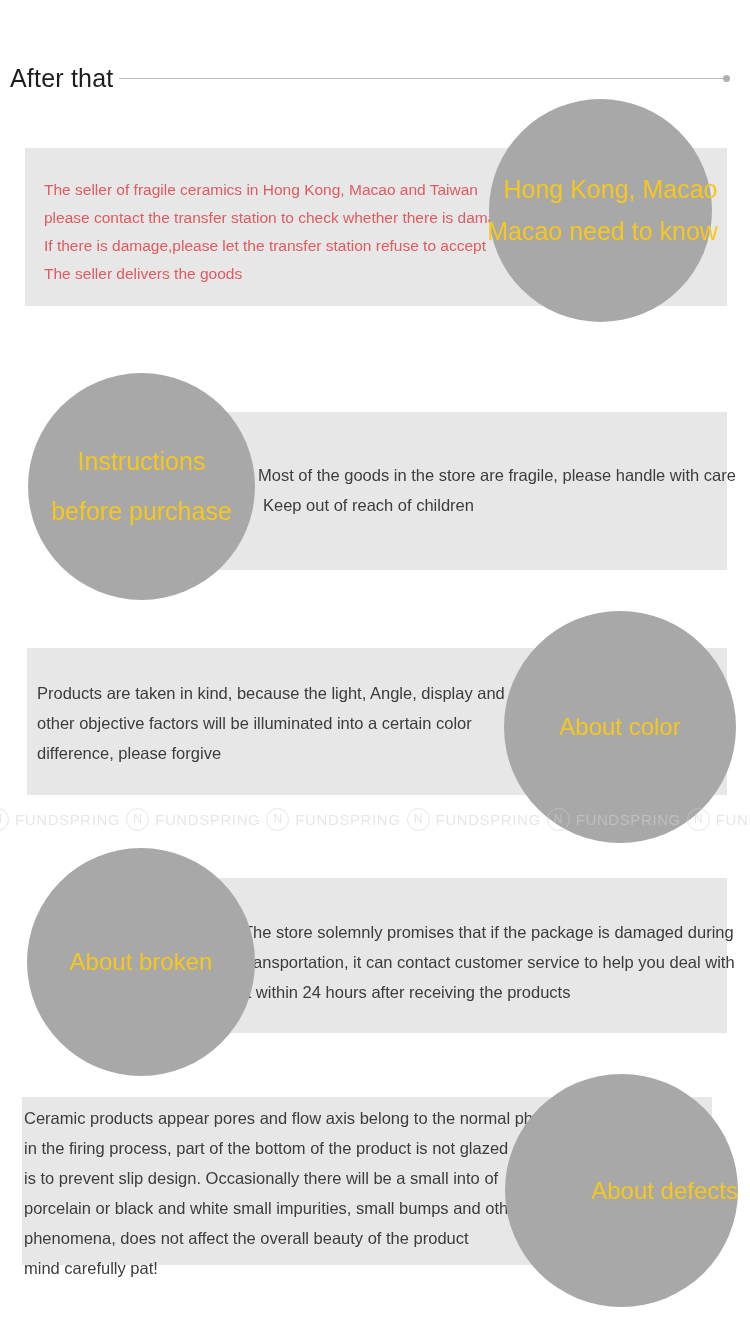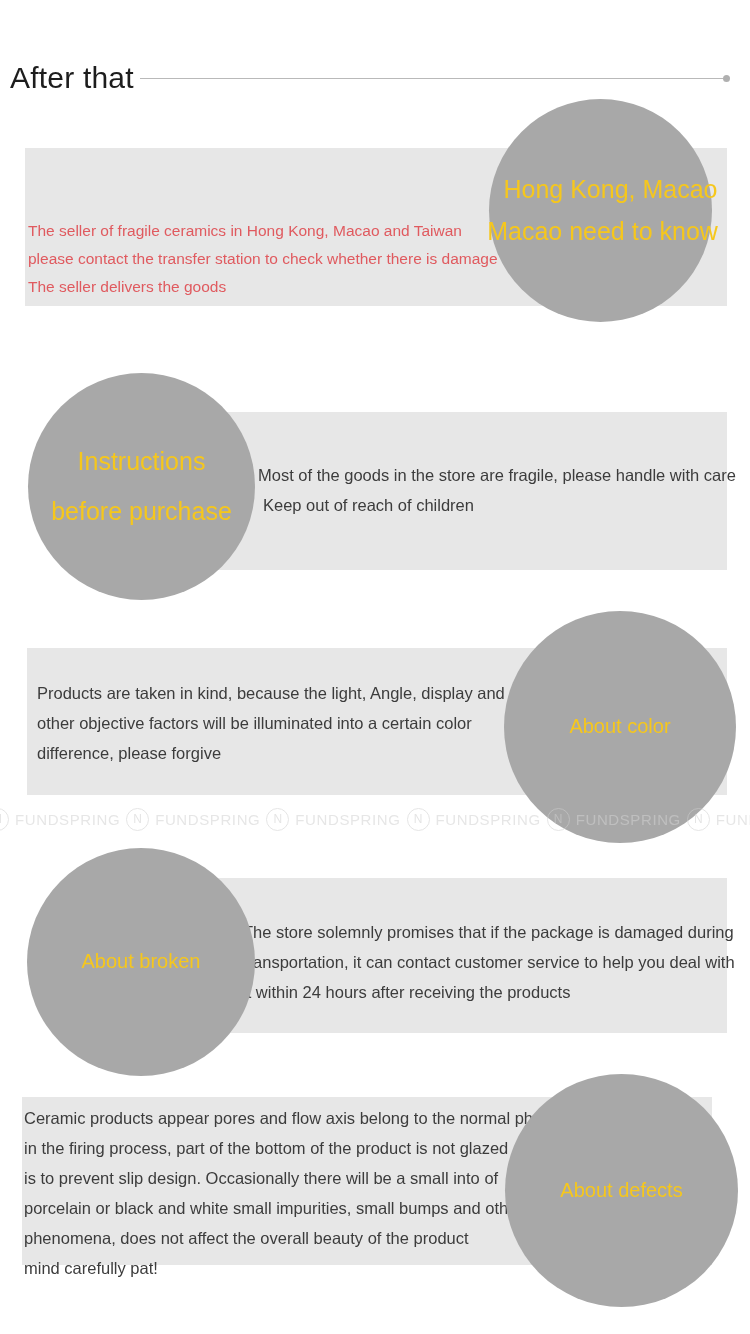--- a/index.html
+++ b/index.html
@@ -23,21 +23,21 @@
   .header {
     position: absolute;
     left: 0;
     top: 58px;
     width: 750px;
     height: 40px;
     display: flex;
     align-items: center;
   }
   .header-title {
-    font-size: 30px;
+    font-size: 25px;
     color: #1d1d1d;
     letter-spacing: 0.2px;
     padding-left: 10px;
     white-space: nowrap;
     font-weight: 400;
     line-height: 1;
   }
   .header-rule {
     flex: 1 1 auto;
     height: 1px;
@@ -64,21 +64,21 @@
     border-radius: 50%;
     background: #a8a8a8;
     display: flex;
     flex-direction: column;
     align-items: center;
     justify-content: center;
     text-align: center;
   }
   .circle-label {
     color: #f6c71c;
-    font-size: 20px;
+    font-size: 24px;
     line-height: 1.66;
     white-space: nowrap;
   }
   .circle-label.two-line {
     font-size: 25px;
   }
   .body-text {
     position: absolute;
     color: #3c3c3c;
     font-size: 16.5px;
@@ -145,23 +145,24 @@
 <div id="page">
 
   <div class="header">
     <div class="header-title">After that</div>
     <div class="header-rule"></div>
     <div class="header-dot"></div>
   </div>
 
   <div class="band" style="left:25px; top:148px; width:702px; height:158px;"></div>
 
-  <div class="body-text red" style="left:28px; top:176px; width:660px;margin-top:41px;">
+  <div class="body-text red" style="left:44px; top:176px; width:660px;">
     <span class="ln">The seller of fragile ceramics in Hong Kong, Macao and Taiwan</span>
     <span class="ln">please contact the transfer station to check whether there is damage</span>
+    <span class="ln">If there is damage,please let the transfer station refuse to accept</span>
     <span class="ln">The seller delivers the goods</span>
   </div>
 
   <div class="circle" style="left:489px; top:99px; width:223px; height:223px;">
     <div class="circle-label two-line" style="margin-left:20px;text-align:right;">Hong Kong, Macao</div>
     <div class="circle-label two-line" style="margin-left:4px;">Macao need to know</div>
   </div>
 
   <div class="band" style="left:155px; top:412px; width:572px; height:158px;"></div>
 
@@ -243,17 +244,17 @@
 
   <div class="body-text" style="left:24px; top:1103px;">
     <span class="ln">Ceramic products appear pores and flow axis belong to the normal phenomenon</span>
     <span class="ln">in the firing process, part of the bottom of the product is not glazed</span>
     <span class="ln">is to prevent slip design. Occasionally there will be a small into of</span>
     <span class="ln">porcelain or black and white small impurities, small bumps and other</span>
     <span class="ln">phenomena, does not affect the overall beauty of the product</span>
     <span class="ln">mind carefully pat!</span>
   </div>
 
-  <div class="circle" style="left:505px; top:1074px; width:233px; height:233px;">
+  <div class="circle" style="left:505px; top:1074px; width:233px; height:233px;align-items:flex-end;">
     <div class="circle-label">About defects</div>
   </div>
 
 </div>
 
 </body></html>

